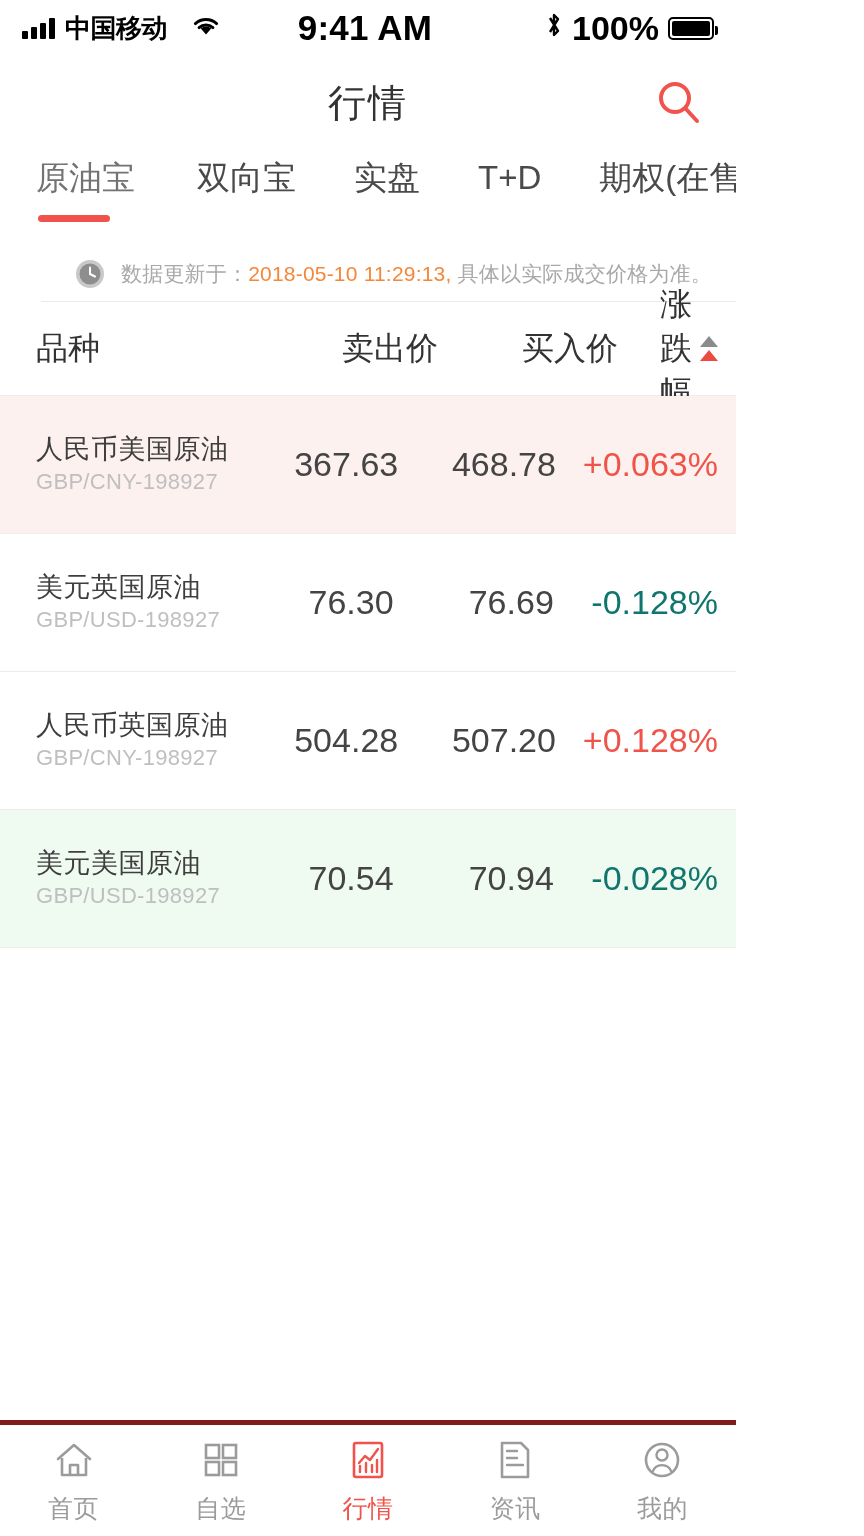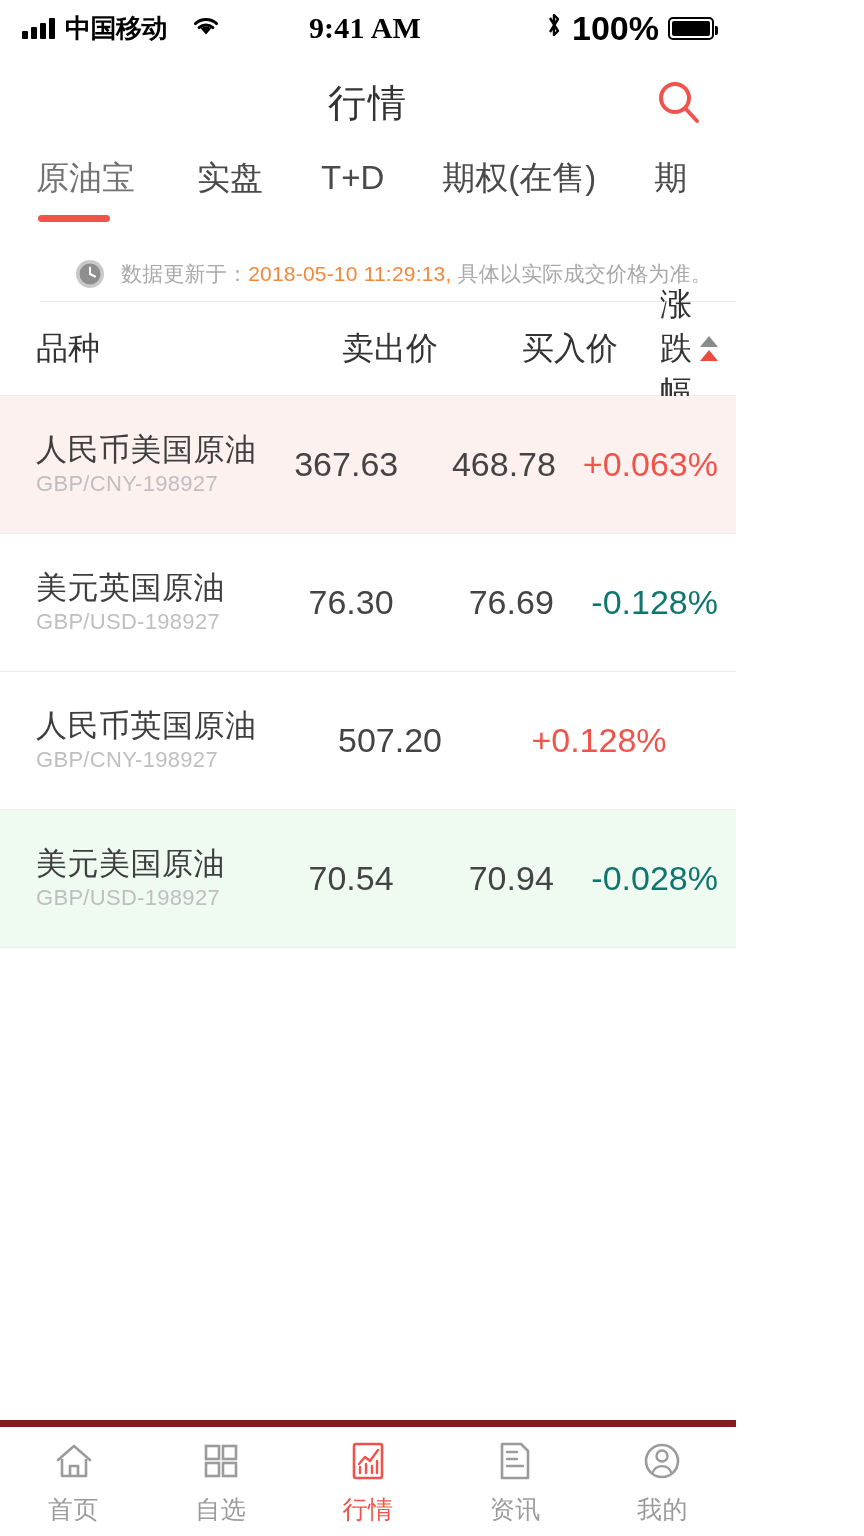--- a/index.html
+++ b/index.html
@@ -25,23 +25,22 @@
   .signal i{ display:block; width:6px; background:#000; border-radius:1px; }
   .signal i:nth-child(1){ height:8px; }
   .signal i:nth-child(2){ height:12px; }
   .signal i:nth-child(3){ height:16px; }
   .signal i:nth-child(4){ height:21px; }
   .carrier{ font-size:26px; font-weight:bold; letter-spacing:-.5px; }
   .wifi{ margin-left:14px; }
   .sb-center{
     position:absolute; left:0; right:6px; top:0; height:56px;
     display:flex; align-items:center; justify-content:center;
-    font-size:30px; font-weight:bold; letter-spacing:.2px;
+    font-size:35px; font-weight:bold; letter-spacing:.2px;
     pointer-events:none;
-    font-family:Liberation Serif, serif;
   }
   .sb-right{ margin-left:auto; display:flex; align-items:center; gap:9px; }
   .bt{ display:block; }
   .batt-pct{ font-size:34px; font-weight:bold; }
   .batt{
     width:46px; height:23px; border:2.5px solid #000; border-radius:5px;
     position:relative; padding:2px;
   }
   .batt::after{
     content:""; position:absolute; right:-6px; top:7px;
@@ -120,34 +119,34 @@
   .rows{ flex:0 0 auto; background:#fff; }
   .row{
     height:138px;
     display:flex; align-items:center;
     border-bottom:1px solid #ededed;
     background:#fff; cursor:pointer;
   }
   .row.up{ background:#FDF1EF; }
   .row.down{ background:#EFFAF0; }
   .cell-name{ width:300px; padding-left:36px; }
-  .prod-name{ font-size:31px; color:#3e3e3e; line-height:1.15; letter-spacing:.5px; }
+  .prod-name{ font-size:27px; color:#3e3e3e; line-height:1.15; letter-spacing:.5px; }
   .prod-code{ font-size:22px; color:#bfbfbf; margin-top:4px; letter-spacing:.3px; }
   .cell-sell, .cell-buy{ width:180px; text-align:center; font-size:34px; color:#444; }
   .cell-chg{ flex:1; text-align:center; font-size:34px; padding-right:18px; }
   .cell-chg.pos{ color:#F05349; }
   .cell-chg.neg{ color:#0f766e; }
 
   .spacer{ flex:1 1 auto; background:#fff; }
 
   
   .tabbar{
     flex:0 0 116px; height:116px;
     display:flex; align-items:center;
-    border-top:7px solid #7f1d1d;
+    border-top:5px solid #7f1d1d;
     background:#fff;
   }
   .navitem{
     flex:1; display:flex; flex-direction:column;
     align-items:center; justify-content:center; gap:9px;
     cursor:pointer;
   }
   .nav-label{ font-size:25px; color:#9b9b9b; letter-spacing:.5px; }
   .navitem.active .nav-label{ color:#F0534B; }
   .nav-icon{ height:46px; display:flex; align-items:center; justify-content:center; }
@@ -195,20 +194,23 @@
         <circle cx="22" cy="21" r="14" stroke="#F0534B" stroke-width="4" fill="none"></circle>
         <line x1="32.5" y1="31.5" x2="44" y2="44" stroke="#F0534B" stroke-width="4" stroke-linecap="round"></line>
       </svg>
     </div>
   </div>
 
   <div class="tabs">
     <div class="tab active">
       <span>原油宝</span>
       <span class="tab-underline"></span>
+    </div>
+    <div class="tab">
+      <span>双向宝</span>
     </div>
     <div class="tab">
       <span>实盘</span>
     </div>
     <div class="tab">
       <span>T+D</span>
     </div>
     <div class="tab">
       <span>期权(在售)</span>
     </div>
@@ -264,20 +266,21 @@
       <div class="cell-sell">76.30</div>
       <div class="cell-buy">76.69</div>
       <div class="cell-chg neg">-0.128%</div>
     </div>
 
     <div class="row">
       <div class="cell-name">
         <div class="prod-name">人民币英国原油</div>
         <div class="prod-code">GBP/CNY-198927</div>
       </div>
+      <div class="cell-sell">504.28</div>
       <div class="cell-buy">507.20</div>
       <div class="cell-chg pos">+0.128%</div>
     </div>
 
     <div class="row down">
       <div class="cell-name">
         <div class="prod-name">美元美国原油</div>
         <div class="prod-code">GBP/USD-198927</div>
       </div>
       <div class="cell-sell">70.54</div>

